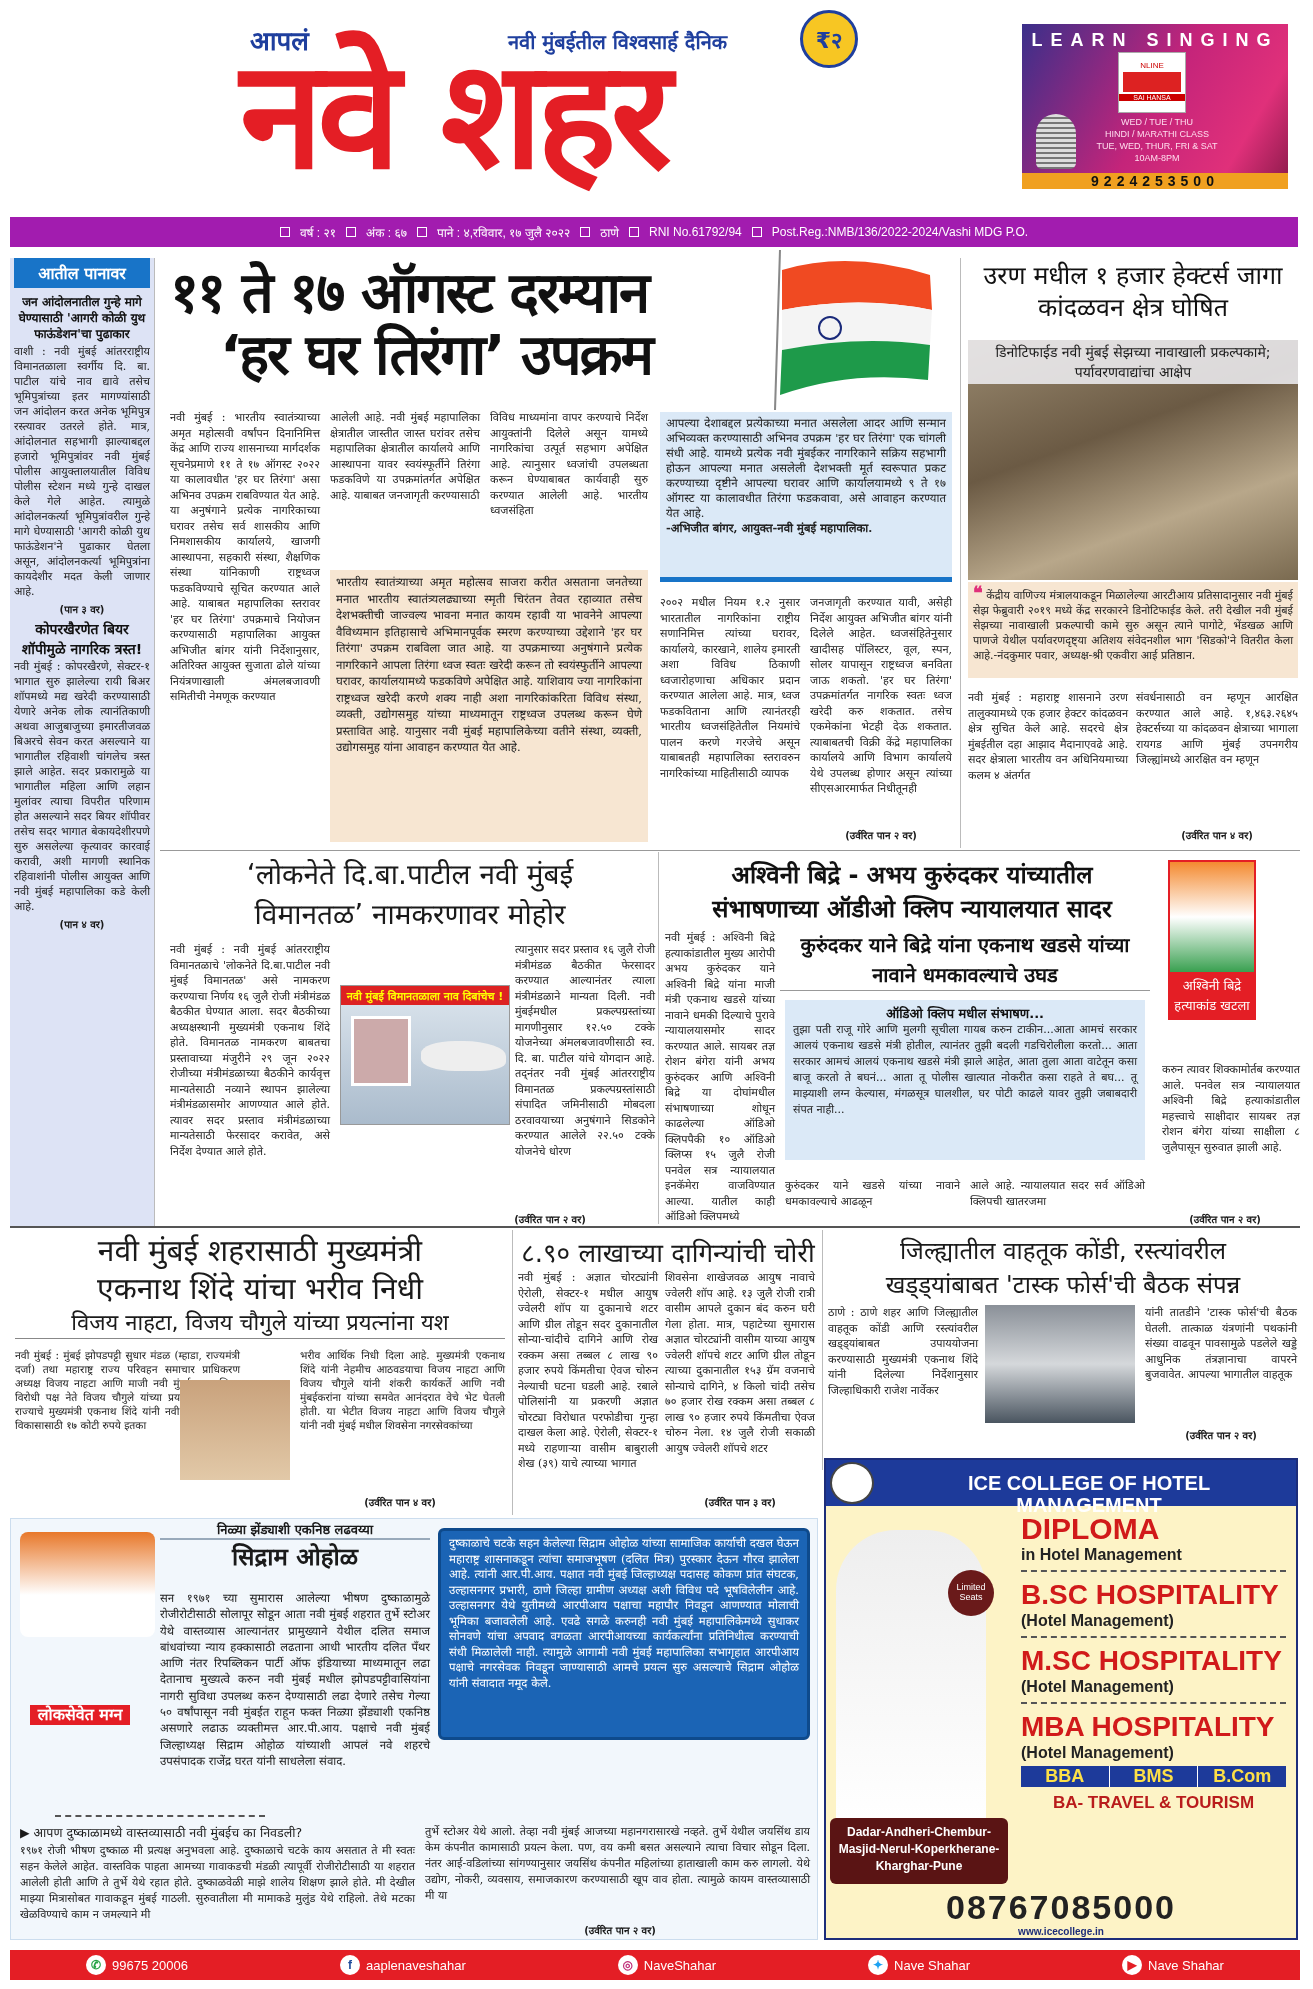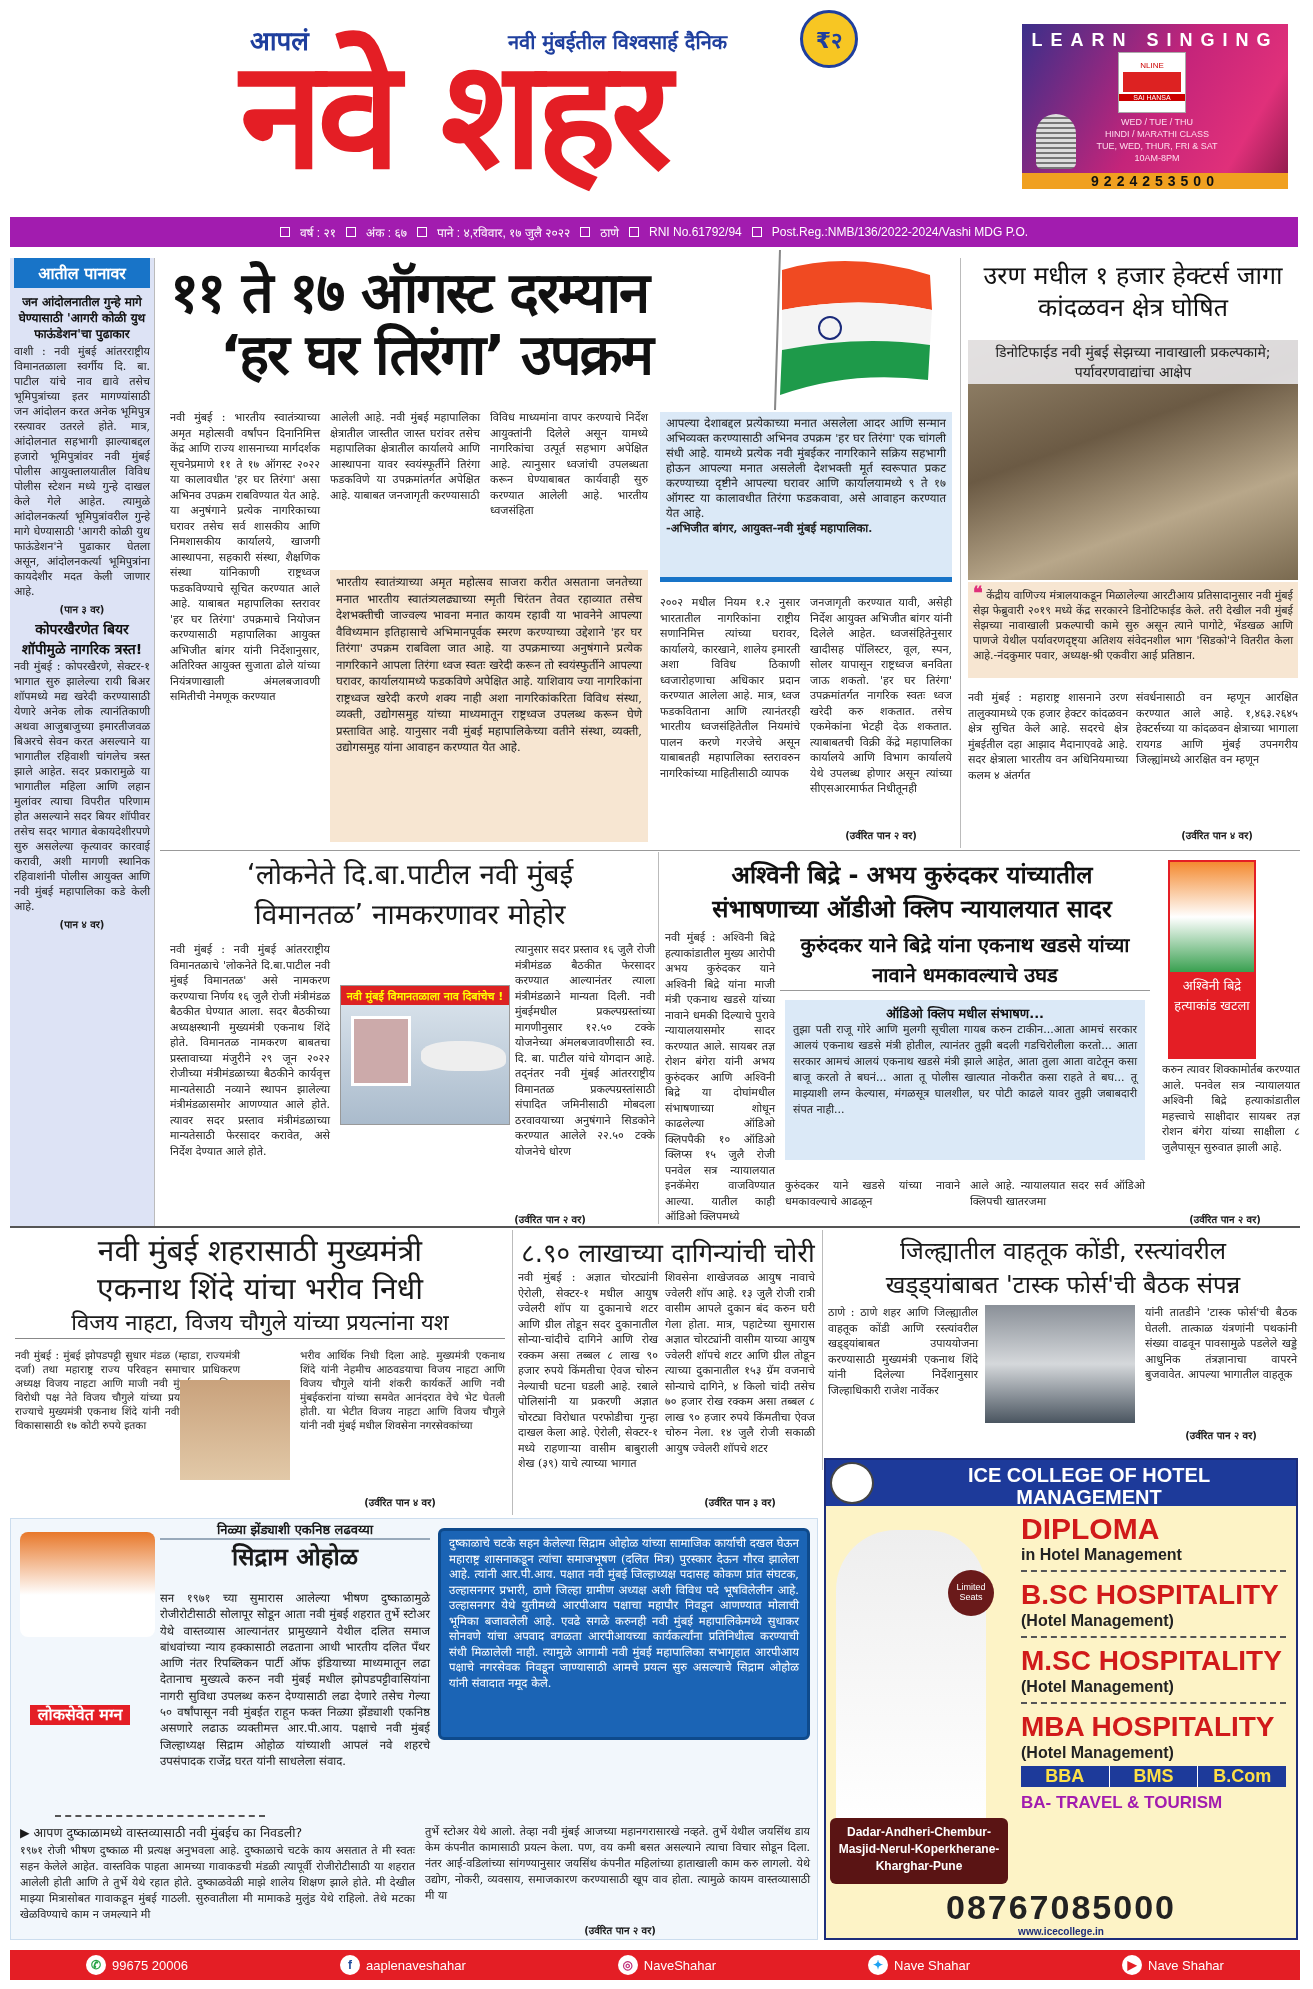--- a/index.html
+++ b/index.html
@@ -138,21 +138,21 @@
   <div>संभाषणाच्या ऑडीओ क्लिप न्यायालयात सादर</div>
 </div>
 <div class="abs body-txt" style="left:665px;top:930px;width:110px;font-size:11px">नवी मुंबई : अश्विनी बिद्रे हत्याकांडातील मुख्य आरोपी अभय कुरुंदकर याने अश्विनी बिद्रे यांना माजी मंत्री एकनाथ खडसे यांच्या नावाने धमकी दिल्याचे पुरावे न्यायालयासमोर सादर करण्यात आले. सायबर तज्ञ रोशन बंगेरा यांनी अभय कुरुंदकर आणि अश्विनी बिद्रे या दोघांमधील संभाषणाच्या शोधून काढलेल्या ऑडिओ क्लिपपैकी १० ऑडिओ क्लिप्स १५ जुलै रोजी पनवेल सत्र न्यायालयात इनकॅमेरा वाजविण्यात आल्या. यातील काही ऑडिओ क्लिपमध्ये</div>
 <div class="abs h-bold" style="left:780px;top:930px;width:370px;font-size:20px;line-height:30px;text-align:center;font-weight:bold;border-bottom:1px solid #999">कुरुंदकर याने बिद्रे यांना एकनाथ खडसे यांच्या नावाने धमकावल्याचे उघड</div>
 <div class="abs quote-box" style="left:785px;top:1000px;width:360px;height:160px;padding:4px 8px;border-bottom:none">
   <div class="h-bold" style="text-align:center;font-size:13px">ऑडिओ क्लिप मधील संभाषण...</div>
   <div class="body-txt" style="font-size:11px;line-height:16px">तुझा पती राजू गोरे आणि मुलगी सूचीला गायब करुन टाकीन...आता आमचं सरकार आलयं एकनाथ खडसे मंत्री होतील, त्यानंतर तुझी बदली गडचिरोलीला करतो... आता सरकार आमचं आलयं एकनाथ खडसे मंत्री झाले आहेत, आता तुला आता वाटेतून कसा बाजू करतो ते बघनं... आता तू पोलीस खात्यात नोकरीत कसा राहते ते बघ... तू माझ्याशी लग्न केल्यास, मंगळसूत्र घालशील, घर पोटी काढले यावर तुझी जबाबदारी संपत नाही...</div>
 </div>
 <div class="abs body-txt" style="left:785px;top:1178px;width:175px;font-size:11px">कुरुंदकर याने खडसे यांच्या नावाने धमकावल्याचे आढळून</div>
 <div class="abs body-txt" style="left:970px;top:1178px;width:175px;font-size:11px">आले आहे. न्यायालयात सदर सर्व ऑडिओ क्लिपची खातरजमा</div>
-<div class="abs" style="left:1168px;top:860px;width:88px;height:199px;background:#e41e25">
+<div class="abs" style="left:1168px;top:860px;width:88px;height:160px;background:#e41e25">
   <div style="height:110px;background:linear-gradient(#f48a30,#fff 50%,#39a050);margin:2px"></div>
   <div style="color:#fff;font-size:13px;text-align:center;font-family:'DejaVu Sans',sans-serif;line-height:20px;padding:2px">अश्विनी बिद्रे हत्याकांड खटला</div>
 </div>
 <div class="abs body-txt" style="left:1162px;top:1062px;width:138px;font-size:11px">करुन त्यावर शिक्कामोर्तब करण्यात आले. पनवेल सत्र न्यायालयात अश्विनी बिद्रे हत्याकांडातील महत्त्वाचे साक्षीदार सायबर तज्ञ रोशन बंगेरा यांच्या साक्षीला ८ जुलैपासून सुरुवात झाली आहे.</div>
 <div class="abs cont" style="left:1150px;top:1212px;width:150px">(उर्वरित पान २ वर)</div>
 
 <div class="abs" style="left:10px;top:1226px;width:1290px;border-top:2px solid #555"></div>
 
 <div class="abs" style="left:15px;top:1232px;width:490px;text-align:center;font-family:'DejaVu Sans',sans-serif">
   <div style="font-size:30px;line-height:38px">नवी मुंबई शहरासाठी मुख्यमंत्री</div>
@@ -191,21 +191,21 @@
 <div class="abs blue-box body-txt" style="left:438px;top:1528px;width:372px;height:212px;padding:5px 8px;color:#fff;font-size:11.5px;line-height:15.5px">दुष्काळाचे चटके सहन केलेल्या सिद्राम ओहोळ यांच्या सामाजिक कार्याची दखल घेऊन महाराष्ट्र शासनाकडून त्यांचा समाजभूषण (दलित मित्र) पुरस्कार देऊन गौरव झालेला आहे. त्यांनी आर.पी.आय. पक्षात नवी मुंबई जिल्हाध्यक्ष पदासह कोकण प्रांत संघटक, उल्हासनगर प्रभारी, ठाणे जिल्हा ग्रामीण अध्यक्ष अशी विविध पदे भूषविलेलीन आहे. उल्हासनगर येथे युतीमध्ये आरपीआय पक्षाचा महापौर निवडून आणण्यात मोलाची भूमिका बजावलेली आहे. एवढे सगळे करुनही नवी मुंबई महापालिकेमध्ये सुधाकर सोनवणे यांचा अपवाद वगळता आरपीआयच्या कार्यकर्त्यांना प्रतिनिधीत्व करण्याची संधी मिळालेली नाही. त्यामुळे आगामी नवी मुंबई महापालिका सभागृहात आरपीआय पक्षाचे नगरसेवक निवडून जाण्यासाठी आमचे प्रयत्न सुरु असल्याचे सिद्राम ओहोळ यांनी संवादात नमूद केले.</div>
 <div class="abs dash" style="left:55px;top:1815px;width:210px"></div>
 <div class="abs" style="left:20px;top:1824px;width:400px;font-size:12.5px;font-family:'DejaVu Sans',sans-serif">
   <span>▶ </span><span>आपण दुष्काळामध्ये वास्तव्यासाठी नवी मुंबईच का निवडली?</span>
 </div>
 <div class="abs body-txt" style="left:20px;top:1843px;width:395px;font-size:11px;line-height:16px">१९७१ रोजी भीषण दुष्काळ मी प्रत्यक्ष अनुभवला आहे. दुष्काळाचे चटके काय असतात ते मी स्वतः सहन केलेले आहेत. वास्तविक पाहता आमच्या गावाकडची मंडळी त्यापूर्वी रोजीरोटीसाठी या शहरात आलेली होती आणि ते तुर्भे येथे रहात होते. दुष्काळवेळी माझे शालेय शिक्षण झाले होते. मी देखील माझ्या मित्रासोबत गावाकडून मुंबई गाठली. सुरुवातीला मी मामाकडे मुलुंड येथे राहिलो. तेथे मटका खेळविण्याचे काम न जमल्याने मी</div>
 <div class="abs body-txt" style="left:425px;top:1824px;width:385px;font-size:11px;line-height:16px">तुर्भे स्टोअर येथे आलो. तेव्हा नवी मुंबई आजच्या महानगरासारखे नव्हते. तुर्भे येथील जयसिंथ डाय केम कंपनीत कामासाठी प्रयत्न केला. पण, वय कमी बसत असल्याने त्याचा विचार सोडून दिला. नंतर आई-वडिलांच्या सांगण्यानुसार जयसिंथ कंपनीत महिलांच्या हाताखाली काम करु लागलो. येथे उद्योग, नोकरी, व्यवसाय, समाजकारण करण्यासाठी खूप वाव होता. त्यामुळे कायम वास्तव्यासाठी मी या</div>
 <div class="abs cont" style="left:540px;top:1923px;width:160px">(उर्वरित पान २ वर)</div>
 
 <div class="abs ice" style="left:824px;top:1458px;width:474px;height:482px">
-  <div class="ice-top" style="height:46px;padding-left:56px;font-size:20px;line-height:22px;padding-top:4px">
+  <div class="ice-top" style="height:46px;padding-left:56px;font-size:20px;line-height:22px;padding-top:12px">
     <div>ICE COLLEGE OF HOTEL</div>
     <div>MANAGEMENT</div>
   </div>
   <div style="position:absolute;left:4px;top:2px;width:44px;height:42px;border-radius:50%;background:#fff;border:2px solid #444"></div>
   <div style="position:absolute;left:10px;top:70px;width:150px;height:290px;background:linear-gradient(#eee,#fff);border-radius:60px 60px 0 0"></div>
   <div style="position:absolute;left:122px;top:110px;width:46px;height:46px;border-radius:50%;background:#6a1a1a;color:#fff;font-size:9px;text-align:center;padding-top:12px;font-family:'Liberation Sans',sans-serif">Limited Seats</div>
   <div style="position:absolute;left:195px;top:52px;width:265px">
     <div class="ice-red" style="font-size:30px;line-height:34px">DIPLOMA</div>
     <div class="ice-sub">in Hotel Management</div>
     <div class="dash" style="margin:6px 0"></div>
@@ -215,21 +215,21 @@
     <div class="ice-red" style="font-size:28px;line-height:34px">M.SC HOSPITALITY</div>
     <div class="ice-sub">(Hotel Management)</div>
     <div class="dash" style="margin:6px 0"></div>
     <div class="ice-red" style="font-size:28px;line-height:34px">MBA HOSPITALITY</div>
     <div class="ice-sub">(Hotel Management)</div>
     <div style="display:flex;background:#1d3a9a;color:#fde047;font-family:'Liberation Sans',sans-serif;font-weight:bold;font-size:18px;margin-top:4px">
       <div style="flex:1;text-align:center;border-right:1px solid #fff">BBA</div>
       <div style="flex:1;text-align:center;border-right:1px solid #fff">BMS</div>
       <div style="flex:1;text-align:center">B.Com</div>
     </div>
-    <div style="color:#a21caf;font-family:'Liberation Sans',sans-serif;font-weight:bold;font-size:17px;text-align:left;margin-top:6px">BA- TRAVEL &amp; TOURISM</div>
+    <div style="color:#b91c1c;font-family:'Liberation Sans',sans-serif;font-weight:bold;font-size:17px;text-align:center;margin-top:6px">BA- TRAVEL &amp; TOURISM</div>
   </div>
   <div style="position:absolute;left:4px;top:358px;width:178px;height:66px;background:#5a1414;color:#fff;border-radius:6px;font-family:'Liberation Sans',sans-serif;font-weight:bold;font-size:12px;text-align:center;padding:6px 4px;line-height:17px">Dadar-Andheri-Chembur-Masjid-Nerul-Koperkherane-Kharghar-Pune</div>
   <div style="position:absolute;left:60px;top:428px;width:350px;font-family:'Liberation Sans',sans-serif;font-weight:900;font-size:34px;text-align:center;color:#222;letter-spacing:2px">08767085000</div>
   <div style="position:absolute;left:60px;top:466px;width:350px;font-family:'Liberation Sans',sans-serif;font-weight:bold;font-size:10px;text-align:center;color:#1d2d7a">www.icecollege.in</div>
 </div>
 
 <div class="abs footer" style="left:10px;top:1950px;width:1290px;height:30px">
   <span class="fi">
       <span class="ficon" style="color:#25a244">✆</span>
       <span>99675 20006</span>

